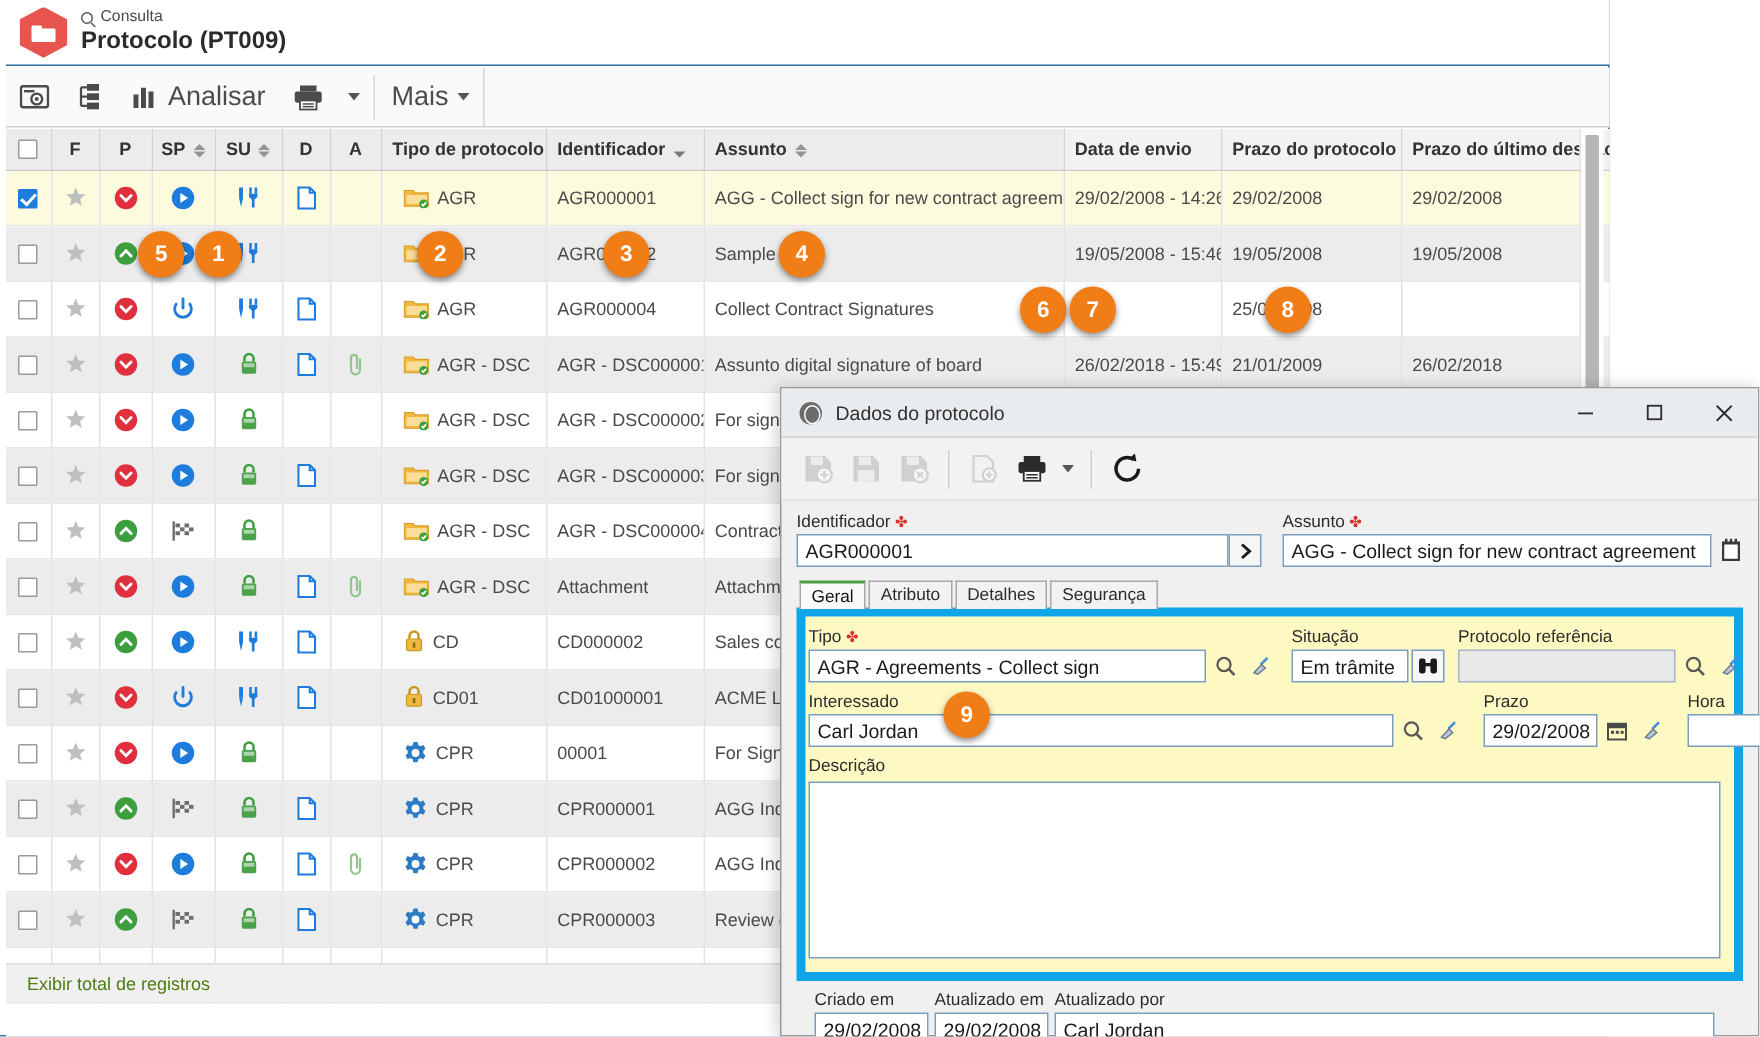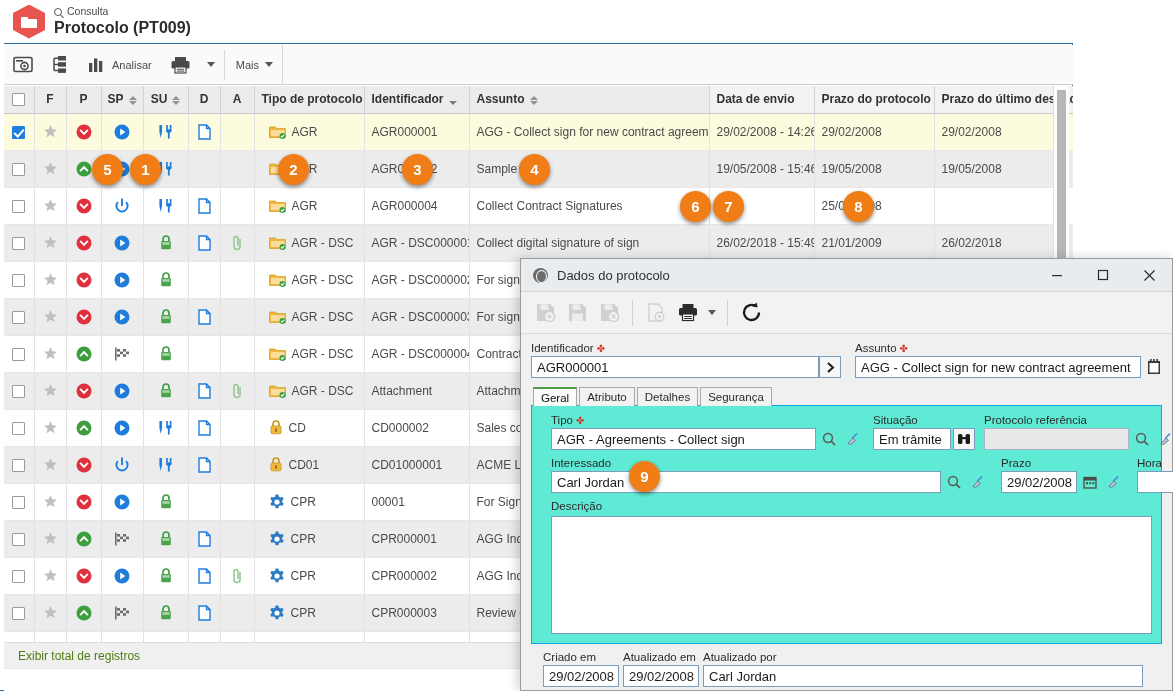--- a/index.html
+++ b/index.html
@@ -74,21 +74,21 @@
   
   .toolbar {
     position: absolute; left: 4px; top: 45px;
     width: 1069px; height: 40px;
     background: #fafafa;
     border-bottom: 1px solid #cfcfcf;
     display: flex; align-items: center;
   }
   .tb-btn {
     height: 40px; display: flex; align-items: center; gap: 6px;
-    padding: 0 9px; cursor: pointer; color: #4b4b4b; font-size: 11px;
+    padding: 0 9px; cursor: pointer; color: #4b4b4b; font-size: 18px;
   }
   .tb-sep { width:1px; height:30px; background:#d6d6d6; margin:0 2px; }
   .tb-caret {
     width:0; height:0; border-left:4px solid transparent; border-right:4px solid transparent;
     border-top:5px solid #555;
   }
   .tb-rest { flex:1; height:40px; border-left:1px solid #d6d6d6; }
 
   svg.i { display:block; }
 
@@ -229,21 +229,21 @@
   .tab {
     height: 19px; padding: 0 7px; font-size: 11.5px; color:#2b2b2b;
     border:1px solid #a8a8a8; border-bottom:none; background:#f2f2f2;
     display:flex; align-items:center; cursor:pointer; margin-right:2px;
   }
   .tab.active {
     background:#fafafa; border-top:2px solid #4a9e3f; color:#111;
     position:relative; z-index:2;
   }
   .tab-panel {
-    border:1px solid #0ea5e9; background:#5eead4; padding:8px 9px 9px 19px;
+    border:6px solid #0ea5e9; background:#fef9c3; padding:8px 9px 9px 2px;
     margin-top:-1px;
   }
   .row-f { display:flex; align-items:flex-end; gap: 6px; }
   .grp { display:flex; flex-direction:column; }
 
   .descbox {
     border:1px solid #7a9cbd; background:#fff; height:118px; margin-top:2px;
   }
   .foot-fields { display:flex; gap:4px; padding: 7px 10px 0 12px; align-items:flex-end; }
 </style>
@@ -605,21 +605,21 @@
                   <svg width="17" height="14" viewBox="0 0 17 14">
                     <path d="M0.5 2 h6 l1.4 1.6 h8.6 V12.5 H0.5 Z" fill="#f0b840" stroke="#d79f28" stroke-width=".8"></path>
                     <rect x="2" y="5" width="13.5" height="6" fill="#fbdd9a"></rect>
                     <circle cx="13.5" cy="11" r="3" fill="#3d9e3f"></circle>
                     <path d="M12.1 11 l1 1.1 l2-2.2" fill="none" stroke="#fff" stroke-width="1.2"></path>
                   </svg>
                   <span>AGR - DSC</span>
                 </div>
               </td>
               <td>AGR - DSC000001</td>
-              <td>Collect digital signature of sign</td>
+              <td>Assunto digital signature of board</td>
               <td>26/02/2018 - 15:49</td>
               <td>21/01/2009</td>
               <td>26/02/2018</td>
             </tr>
             <tr class="row-norm">
               <td class="ctr"><span class="chk"></span></td>
               <td class="ctr">
                 <div class="cell-ico">
                   <svg width="15" height="15" viewBox="0 0 15 15">
                     <path d="M7.5 1 L9.3 5.3 L14 5.7 L10.4 8.7 L11.5 13.2 L7.5 10.8 L3.5 13.2 L4.6 8.7 L1 5.7 L5.7 5.3 Z" fill="#bfbfbf"></path>

